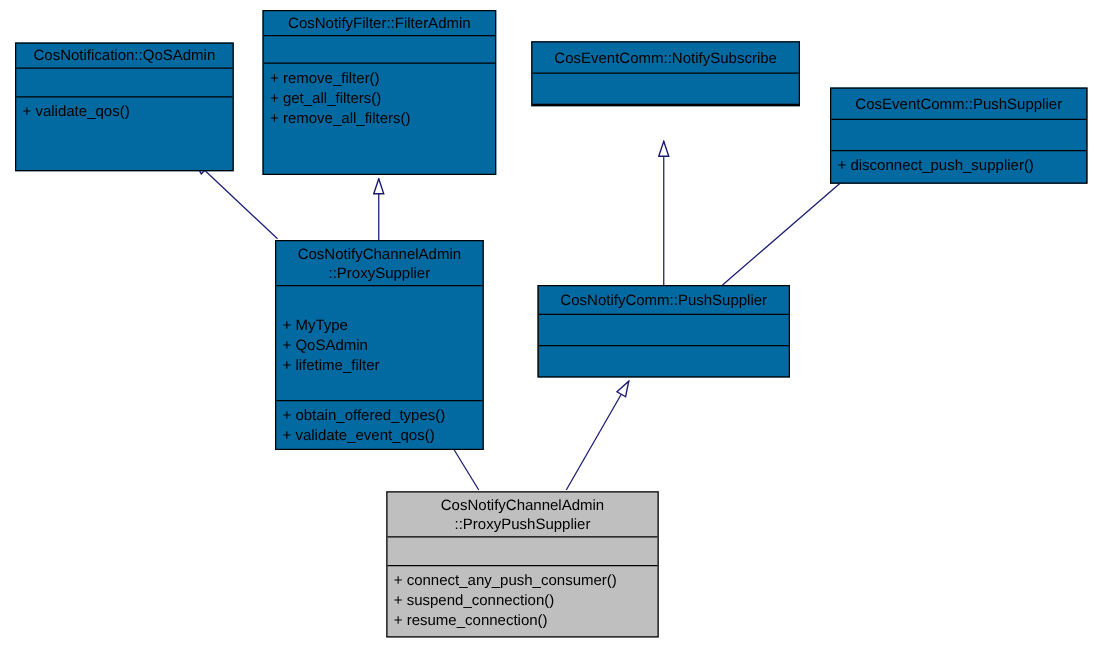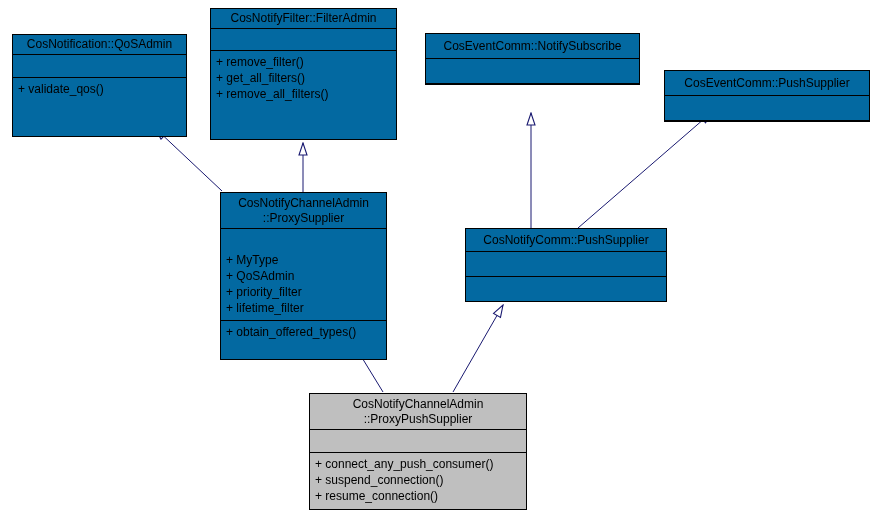--- a/index.html
+++ b/index.html
@@ -81,37 +81,40 @@
   </div>
 
   <div class="uml-class" style="left:425px; top:33px; width:213px;">
     <div class="sec title" style="height:25px;">CosEventComm::NotifySubscribe</div>
     <div class="sec" style="height:25px;"></div>
   </div>
 
   <div class="uml-class" style="left:664px; top:42px; width:204px;margin-top:28px;">
     <div class="sec title" style="height:25px;">CosEventComm::PushSupplier</div>
     <div class="sec" style="height:25px;"></div>
+    <div class="sec members last" style="height:25px;">
+      <div class="member">+ disconnect_push_supplier()</div>
+    </div>
   </div>
 
   <div class="uml-class" style="left:220px; top:192px; width:165px;">
     <div class="sec title" style="height:36px;">CosNotifyChannelAdmin
 ::ProxySupplier</div>
     <div class="sec members" style="height:72px;margin-top:20px;">
       <div class="member">+ MyType</div>
       <div class="member">+ QoSAdmin</div>
-      <div class="member">+ priority_filter</div>
       <div class="member">+ lifetime_filter</div>
     </div>
     <div class="sec members last" style="height:38px;">
       <div class="member">+ obtain_offered_types()</div>
+      <div class="member">+ validate_event_qos()</div>
     </div>
   </div>
 
-  <div class="uml-class" style="left:430px; top:228px; width:200px;margin-left:35px;">
+  <div class="uml-class" style="left:430px; top:228px; width:200px;">
     <div class="sec title" style="height:23px;">CosNotifyComm::PushSupplier</div>
     <div class="sec" style="height:25px;"></div>
     <div class="sec last" style="height:24px;"></div>
   </div>
 
   <div class="uml-class highlight" style="left:309px; top:393px; width:216px;">
     <div class="sec title" style="height:36px;">CosNotifyChannelAdmin
 ::ProxyPushSupplier</div>
     <div class="sec" style="height:23px;"></div>
     <div class="sec members last" style="height:56px;">

